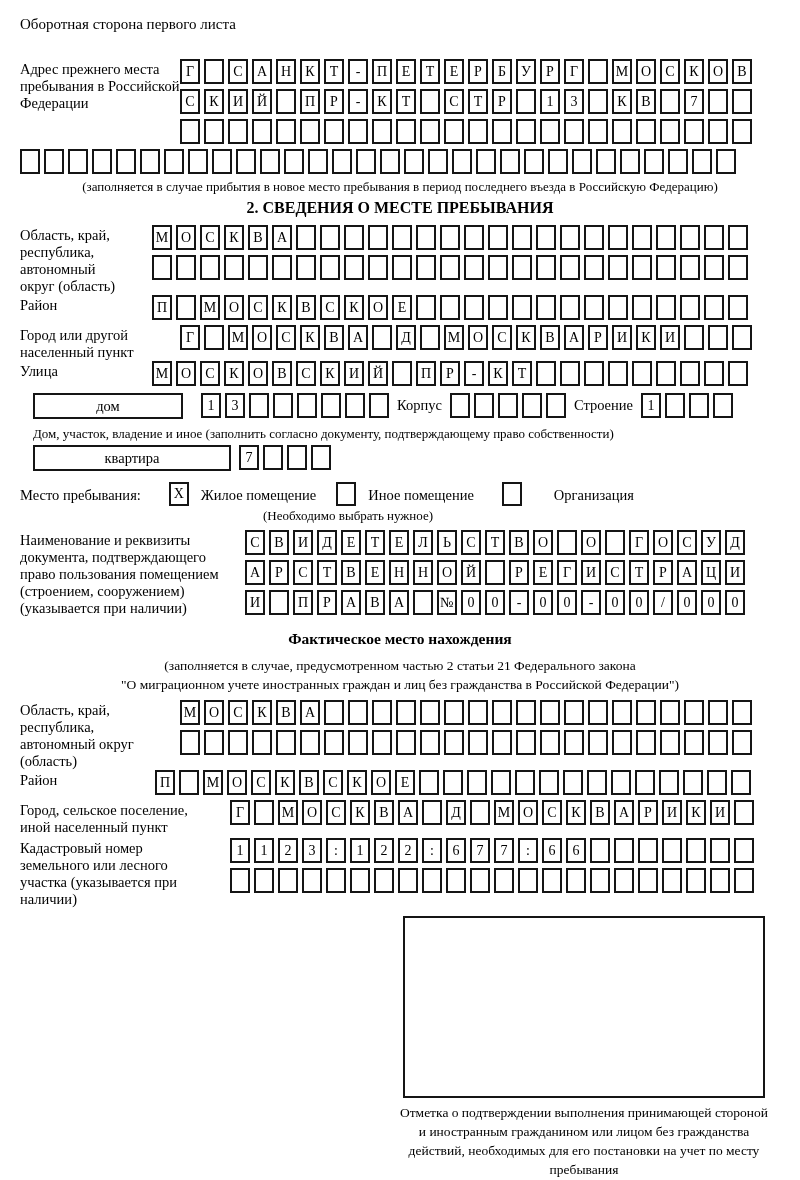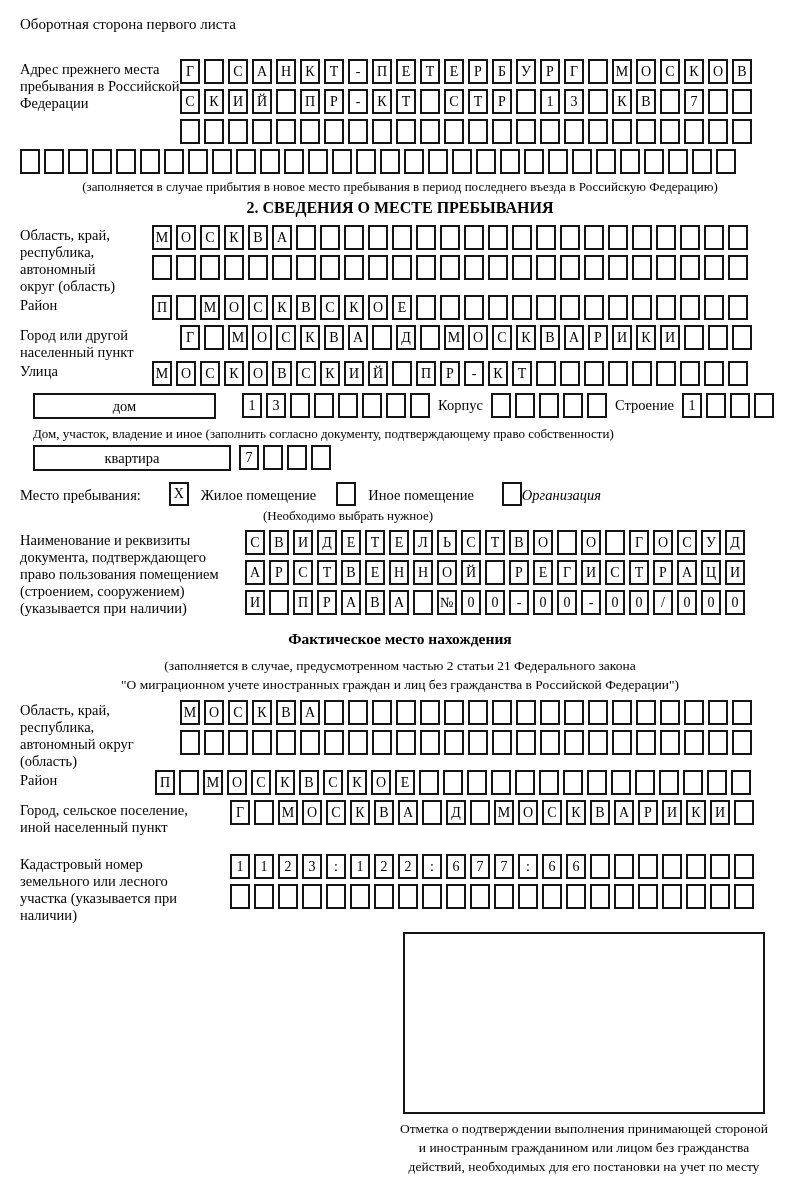--- a/index.html
+++ b/index.html
@@ -35,41 +35,41 @@
   .note { font-size: 13px; line-height: 16px; }
   .center { text-align: center; }
   .section-title { text-align: center; font-weight: bold; font-size: 16px; margin: 4px 0 8px; }
 
   .dom-row { display: flex; align-items: flex-start; margin: 2px 0 3px 13px; }
   .wide-box {
     border: 2px solid #151515; height: 26px;
     display: flex; align-items: center; justify-content: center;
     font-size: 14.5px; flex-shrink: 0;
   }
-  .dom-box { width: 183px; margin-right: 26px; }
+  .dom-box { width: 150px; margin-right: 18px; }
   .kv-box  { width: 198px; margin-right: 8px; }
   .inline-label { font-size: 14.5px; padding: 4px 8px 0 4px; }
   .note-indent { margin: 0 0 3px 13px; }
 
   .stay-row { display: flex; align-items: center; margin: 7px 0 2px; font-size: 14.5px; }
   .stay-row .txt { padding-top: 3px; }
   .checkbox {
     width: 20px; height: 24px; border: 2px solid #151515;
     display: inline-flex; align-items: center; justify-content: center;
     font-size: 14px; flex-shrink: 0;
   }
   .choose-note { margin: 1px 0 6px 243px; }
 
   .fact-title { text-align: center; font-weight: bold; font-size: 15.5px; margin: 10px 0 8px; }
   .fact-note { font-size: 13.5px; line-height: 19px; }
 
   .stamp-block { margin-left: 378px; margin-top: 8px; width: 372px; }
   .stamp-box { width: 362px; height: 182px; border: 2px solid #151515; margin-left: 5px; }
   .stamp-caption { width: 372px; margin-top: 5px; text-align: center; font-size: 13.5px; line-height: 19px; }
-  .mt2 { margin-top: 18px; } .mb4 { margin-bottom: 4px; } .mb6 { margin-bottom: 6px; }
+  .mt2 { margin-top: 2px; } .mb4 { margin-bottom: 4px; } .mb6 { margin-bottom: 6px; }
 </style>
 </head>
 <body>
 
 <div>
 
   <div class="header-note">Оборотная сторона первого листа</div>
 
   <div class="field-row">
     <div class="field-label lbl-address">Адрес прежнего места пребывания в Российской Федерации</div>
@@ -382,21 +382,21 @@
       </div>
   </div>
 
   <div class="stay-row">
     <span class="txt">Место пребывания:</span>
     <span class="checkbox" style="margin-left:28px;">X</span>
     <span class="txt" style="margin-left:12px;">Жилое помещение</span>
     <span class="checkbox" style="margin-left:20px;"></span>
     <span class="txt" style="margin-left:12px;">Иное помещение</span>
     <span class="checkbox" style="margin-left:28px;"></span>
-    <span class="txt" style="font-style:italic;">Организация</span>
+    <span class="txt" style="margin-left:32px;">Организация</span>
   </div>
   <div class="note choose-note">(Необходимо выбрать нужное)</div>
 
   <div class="field-row">
     <div class="field-label lbl-doc">Наименование и реквизиты документа, подтверждающего право пользования помещением (строением, сооружением) (указывается при наличии)</div>
     <div>
       <div class="grid-row">
           <span class="cell">С</span>
           <span class="cell">В</span>
           <span class="cell">И</span>

